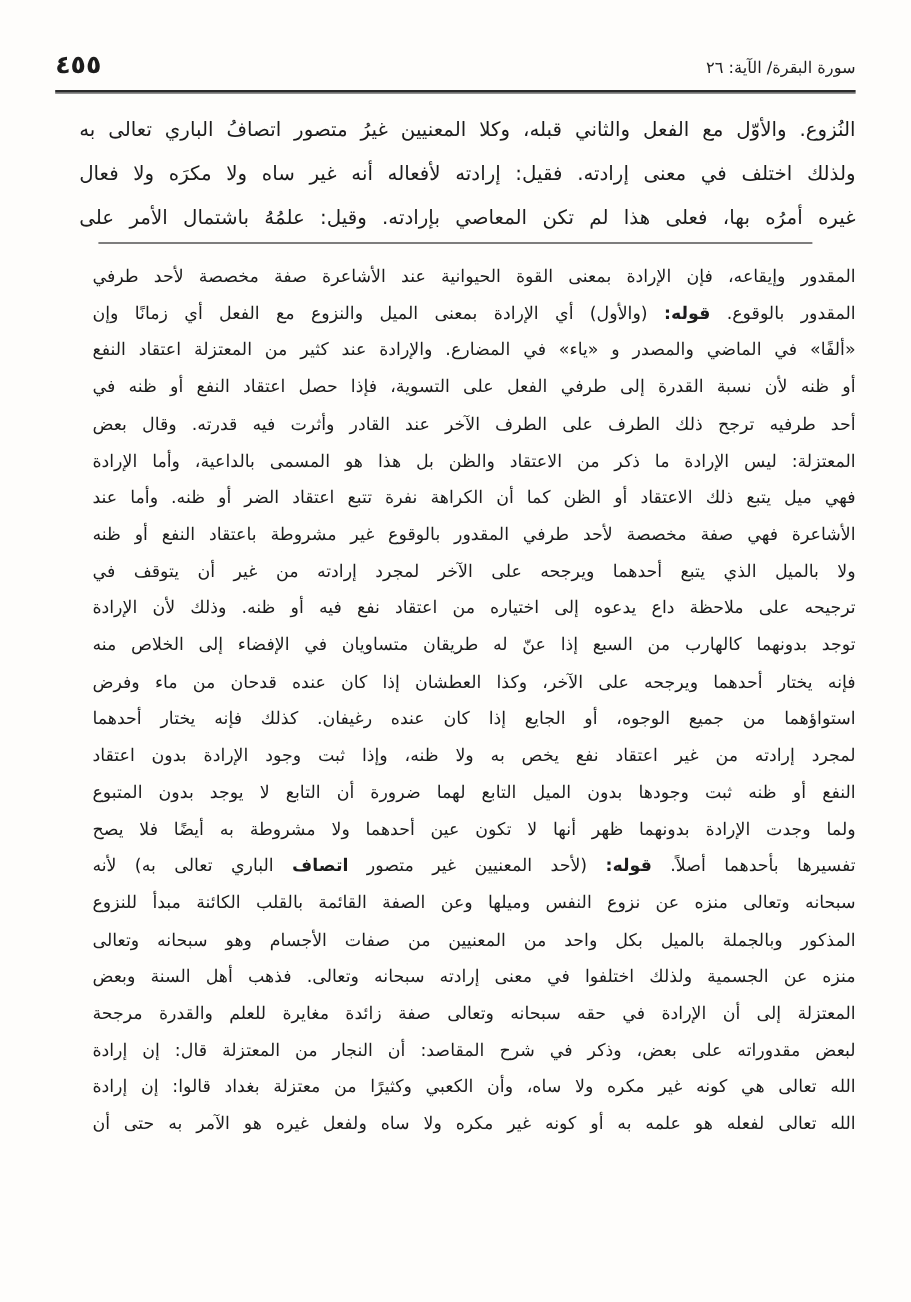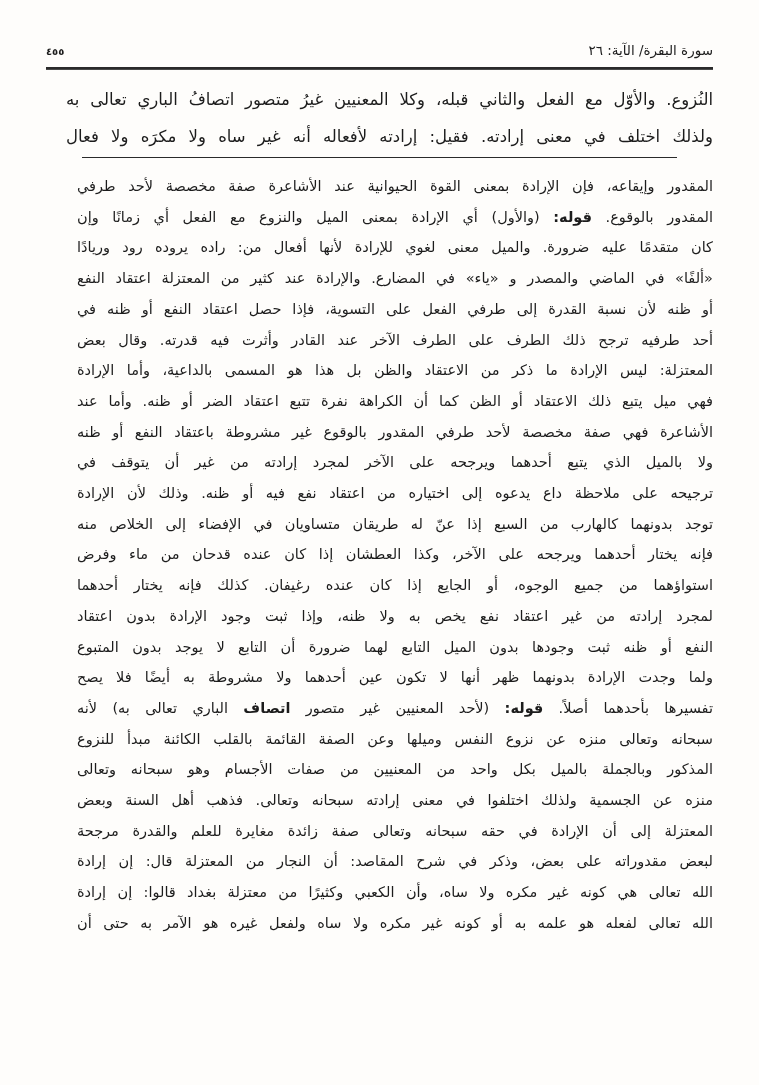--- a/index.html
+++ b/index.html
@@ -21,21 +21,21 @@
     overflow: hidden;
   }
   .header {
     display: flex;
     justify-content: space-between;
     align-items: baseline;
     margin-top: 42px;
     font-size: 13.5px;
   }
   .header-title { letter-spacing: 0.2px; text-align: center; }
-  .header-page-num { font-weight: bold; font-size: 10px; }
+  .header-page-num { font-weight: bold; font-size: 21px; }
   .header-rule {
     margin-top: 9px;
     height: 2px;
     border-top: 2px solid var(--rule);
     border-bottom: 1px solid #4a4a4a;
   }
   .matn { margin-top: 11px; font-size: 16.5px; margin-left: 20px; }
   .matn-line {
     line-height: 37px;
     text-align: justify;
@@ -63,28 +63,28 @@
   <div class="header">
     <div class="header-title">سورة البقرة/ الآية: ٢٦</div>
     <div class="header-page-num">٤٥٥</div>
   </div>
 
   <div class="header-rule"></div>
 
   <div class="matn">
       <div class="matn-line">النُزوع. والأوّل مع الفعل والثاني قبله، وكلا المعنيين غيرُ متصور اتصافُ الباري تعالى به</div>
       <div class="matn-line">ولذلك اختلف في معنى إرادته. فقيل: إرادته لأفعاله أنه غير ساه ولا مكرَه ولا فعال</div>
+      <div class="matn-line">غيره أمرُه بها، فعلى هذا لم تكن المعاصي بإرادته. وقيل: علمُهُ باشتمال الأمر على</div>
     </div>
 
   <div class="separator"></div>
 
   <div class="commentary">
       <div class="comm-line"><span>المقدور وإيقاعه، فإن الإرادة بمعنى القوة الحيوانية عند الأشاعرة صفة مخصصة لأحد طرفي</span></div>
       <div class="comm-line"><span>المقدور بالوقوع. </span><span class="bold">قوله:</span><span> (والأول) أي الإرادة بمعنى الميل والنزوع مع الفعل أي زمانًا وإن</span></div>
-      <div class="comm-line"><span>كان متقدمًا عليه ضرورة. والميل معنى لغوي للإرادة لأنها أفعال من: راده يروده رود وريادًا</span></div>
       <div class="comm-line"><span>«ألفًا» في الماضي والمصدر و «ياء» في المضارع. والإرادة عند كثير من المعتزلة اعتقاد النفع</span></div>
       <div class="comm-line"><span>أو ظنه لأن نسبة القدرة إلى طرفي الفعل على التسوية، فإذا حصل اعتقاد النفع أو ظنه في</span></div>
       <div class="comm-line"><span>أحد طرفيه ترجح ذلك الطرف على الطرف الآخر عند القادر وأثرت فيه قدرته. وقال بعض</span></div>
       <div class="comm-line"><span>المعتزلة: ليس الإرادة ما ذكر من الاعتقاد والظن بل هذا هو المسمى بالداعية، وأما الإرادة</span></div>
       <div class="comm-line"><span>فهي ميل يتبع ذلك الاعتقاد أو الظن كما أن الكراهة نفرة تتبع اعتقاد الضر أو ظنه. وأما عند</span></div>
       <div class="comm-line"><span>الأشاعرة فهي صفة مخصصة لأحد طرفي المقدور بالوقوع غير مشروطة باعتقاد النفع أو ظنه</span></div>
       <div class="comm-line"><span>ولا بالميل الذي يتبع أحدهما ويرجحه على الآخر لمجرد إرادته من غير أن يتوقف في</span></div>
       <div class="comm-line"><span>ترجيحه على ملاحظة داع يدعوه إلى اختياره من اعتقاد نفع فيه أو ظنه. وذلك لأن الإرادة</span></div>
       <div class="comm-line"><span>توجد بدونهما كالهارب من السبع إذا عنّ له طريقان متساويان في الإفضاء إلى الخلاص منه</span></div>
       <div class="comm-line"><span>فإنه يختار أحدهما ويرجحه على الآخر، وكذا العطشان إذا كان عنده قدحان من ماء وفرض</span></div>

